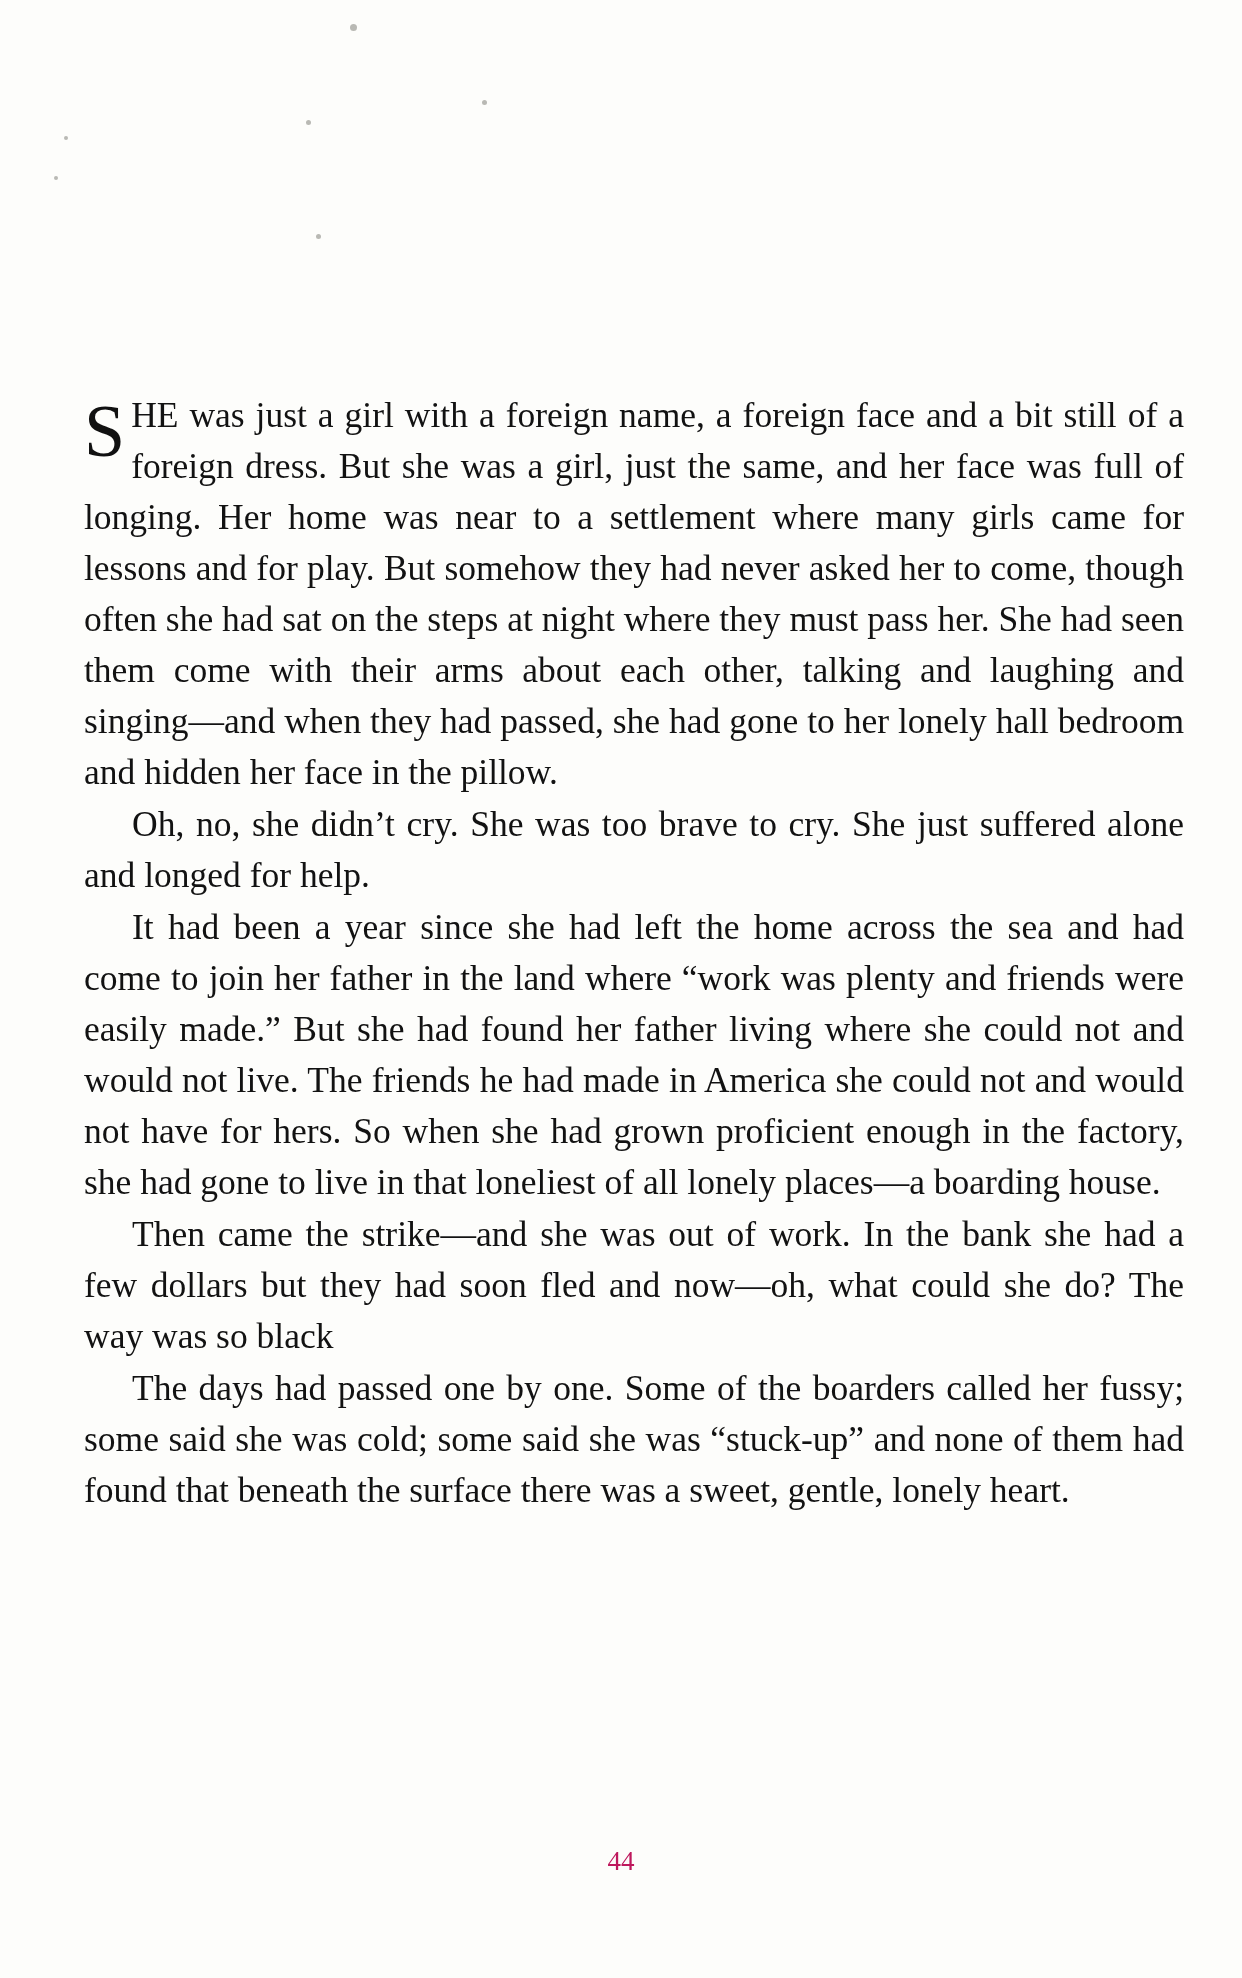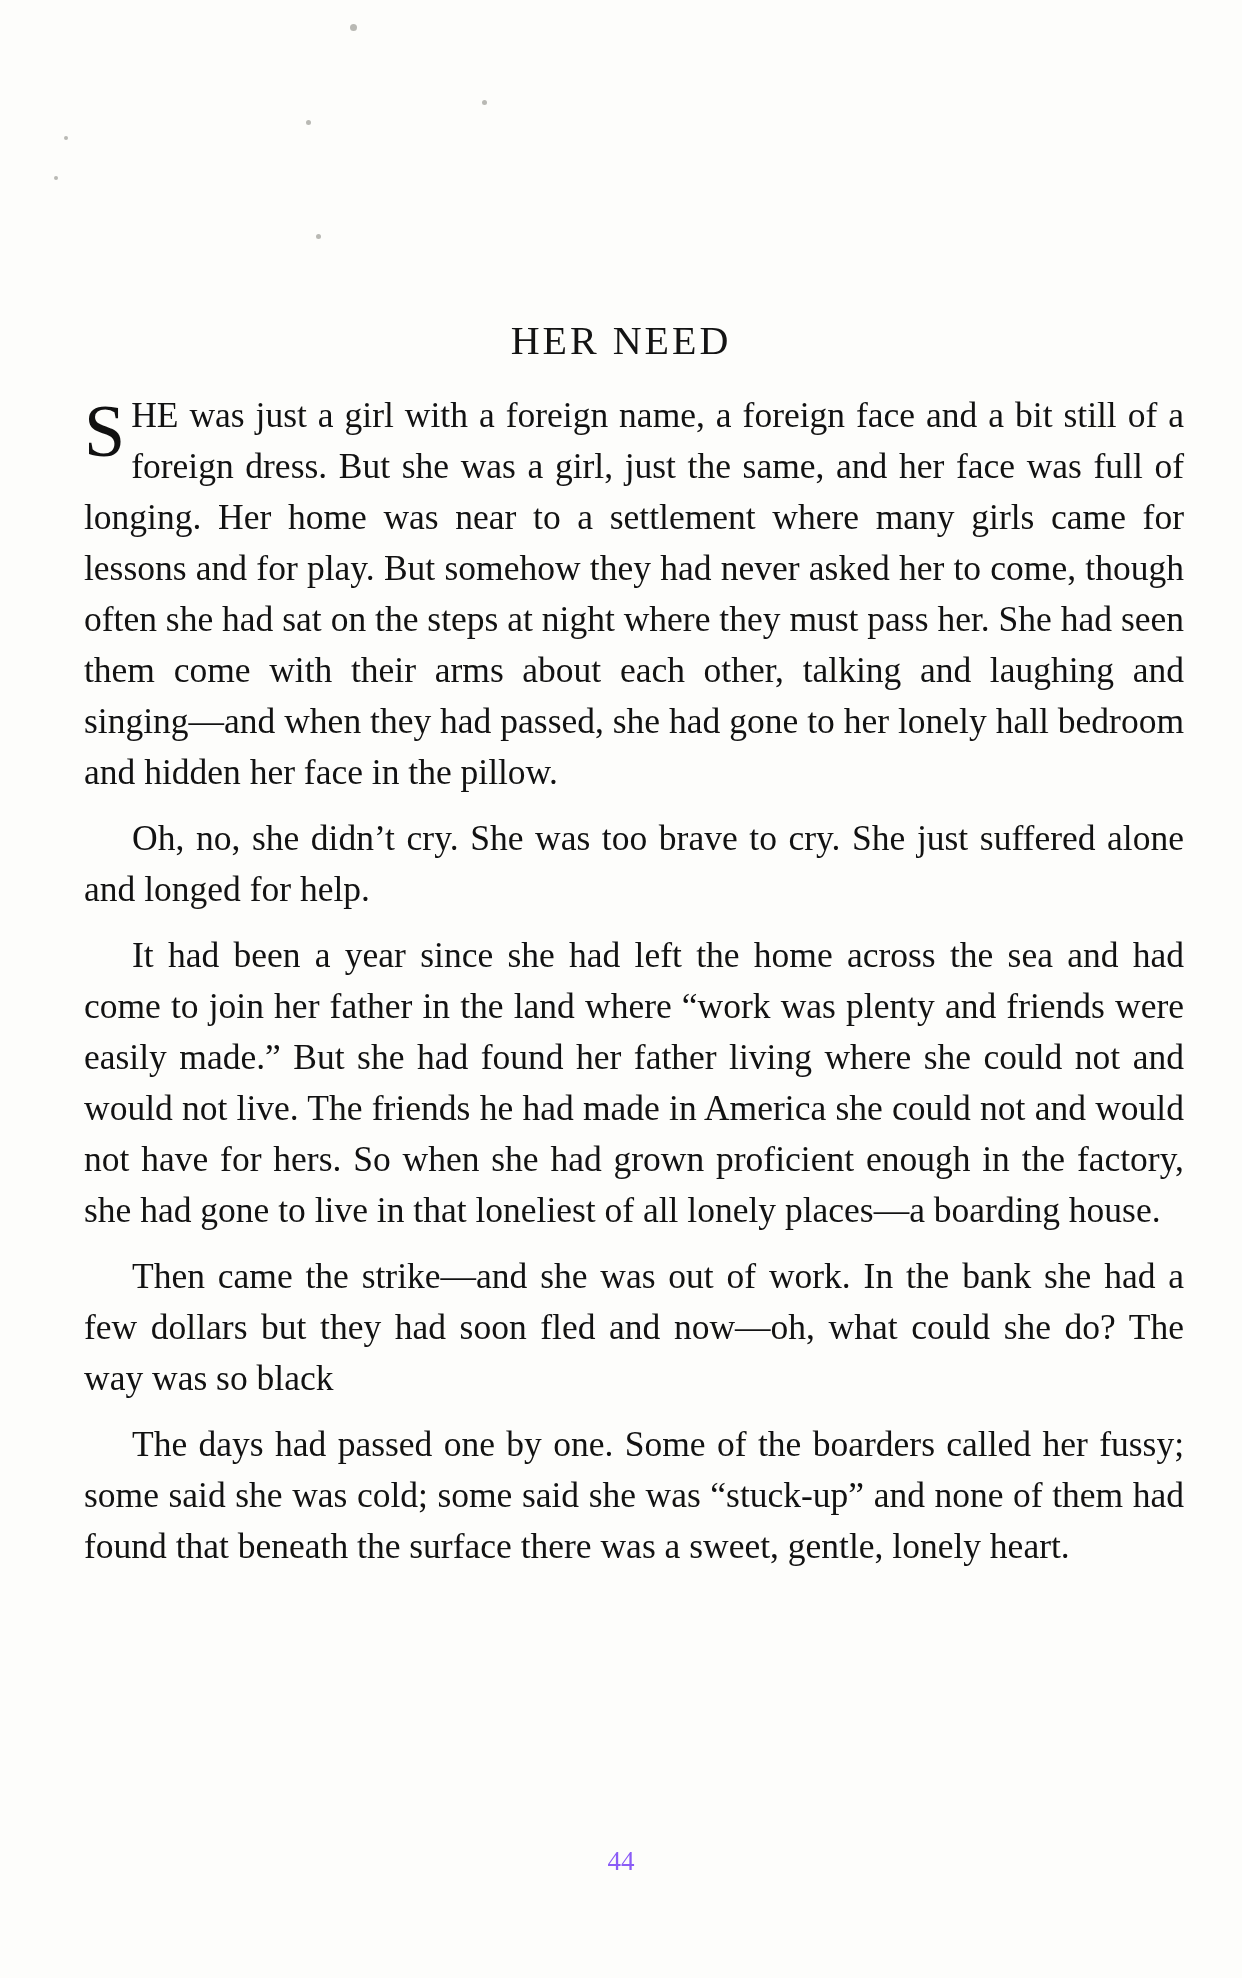--- a/index.html
+++ b/index.html
@@ -44,21 +44,21 @@
     margin: 0;
     font-size: 35.5px;
     line-height: 51px;
     text-align: justify;
     text-justify: inter-word;
     color: #121212;
     -webkit-hyphens: none;
     hyphens: none;
   }
   p.para + p.para {
-    margin-top: 15px;
+    margin-top: 1px;
   }
   p.indent {
     text-indent: 48px;
   }
   
   .first-para {
     position: relative;
     min-height: 102px;
   }
   .dropcap {
@@ -70,42 +70,41 @@
     font-family: "Liberation Serif", serif;
     color: #111111;
   }
   .folio {
     position: absolute;
     left: 0;
     top: 1846px;
     width: 1242px;
     text-align: center;
     font-size: 27px;
-    color: #8b5cf6;
+    color: #be185d;
   }
   
   .speck {
     position: absolute;
     background: #b9b9b4;
     border-radius: 50%;
   }
 </style>
 </head>
 <body>
 
 <div class="page">
 
   <div class="speck" style="left:350px; top:24px; width:7px; height:7px;"></div>
   <div class="speck" style="left:482px; top:100px; width:5px; height:5px;"></div>
   <div class="speck" style="left:306px; top:120px; width:5px; height:5px;"></div>
   <div class="speck" style="left:64px; top:136px; width:4px; height:4px;"></div>
   <div class="speck" style="left:54px; top:176px; width:4px; height:4px;"></div>
   <div class="speck" style="left:316px; top:234px; width:5px; height:5px;"></div>
 
-  <h1 class="page-title">HER NEED</h1>
 
   <div class="body-block">
 
     <p class="para first-para">
       <span class="dropcap">S</span><span>HE was just a girl with a foreign name, a foreign face and a bit still of a foreign dress.  But she was a girl, just the same, and her face was full of longing.  Her home was near to a settlement where many girls came for lessons and for play.  But somehow they had never asked her to come, though often she had sat on the steps at night where they must pass her.  She had seen them come with their arms about each other, talking and laughing and singing—and when they had passed, she had gone to her lonely hall bedroom and hidden her face in the pillow.</span>
     </p>
 
     <p class="para indent">
       <span>Oh, no, she didn’t cry.  She was too brave to cry.  She just suffered alone and longed for help.</span>
     </p>

